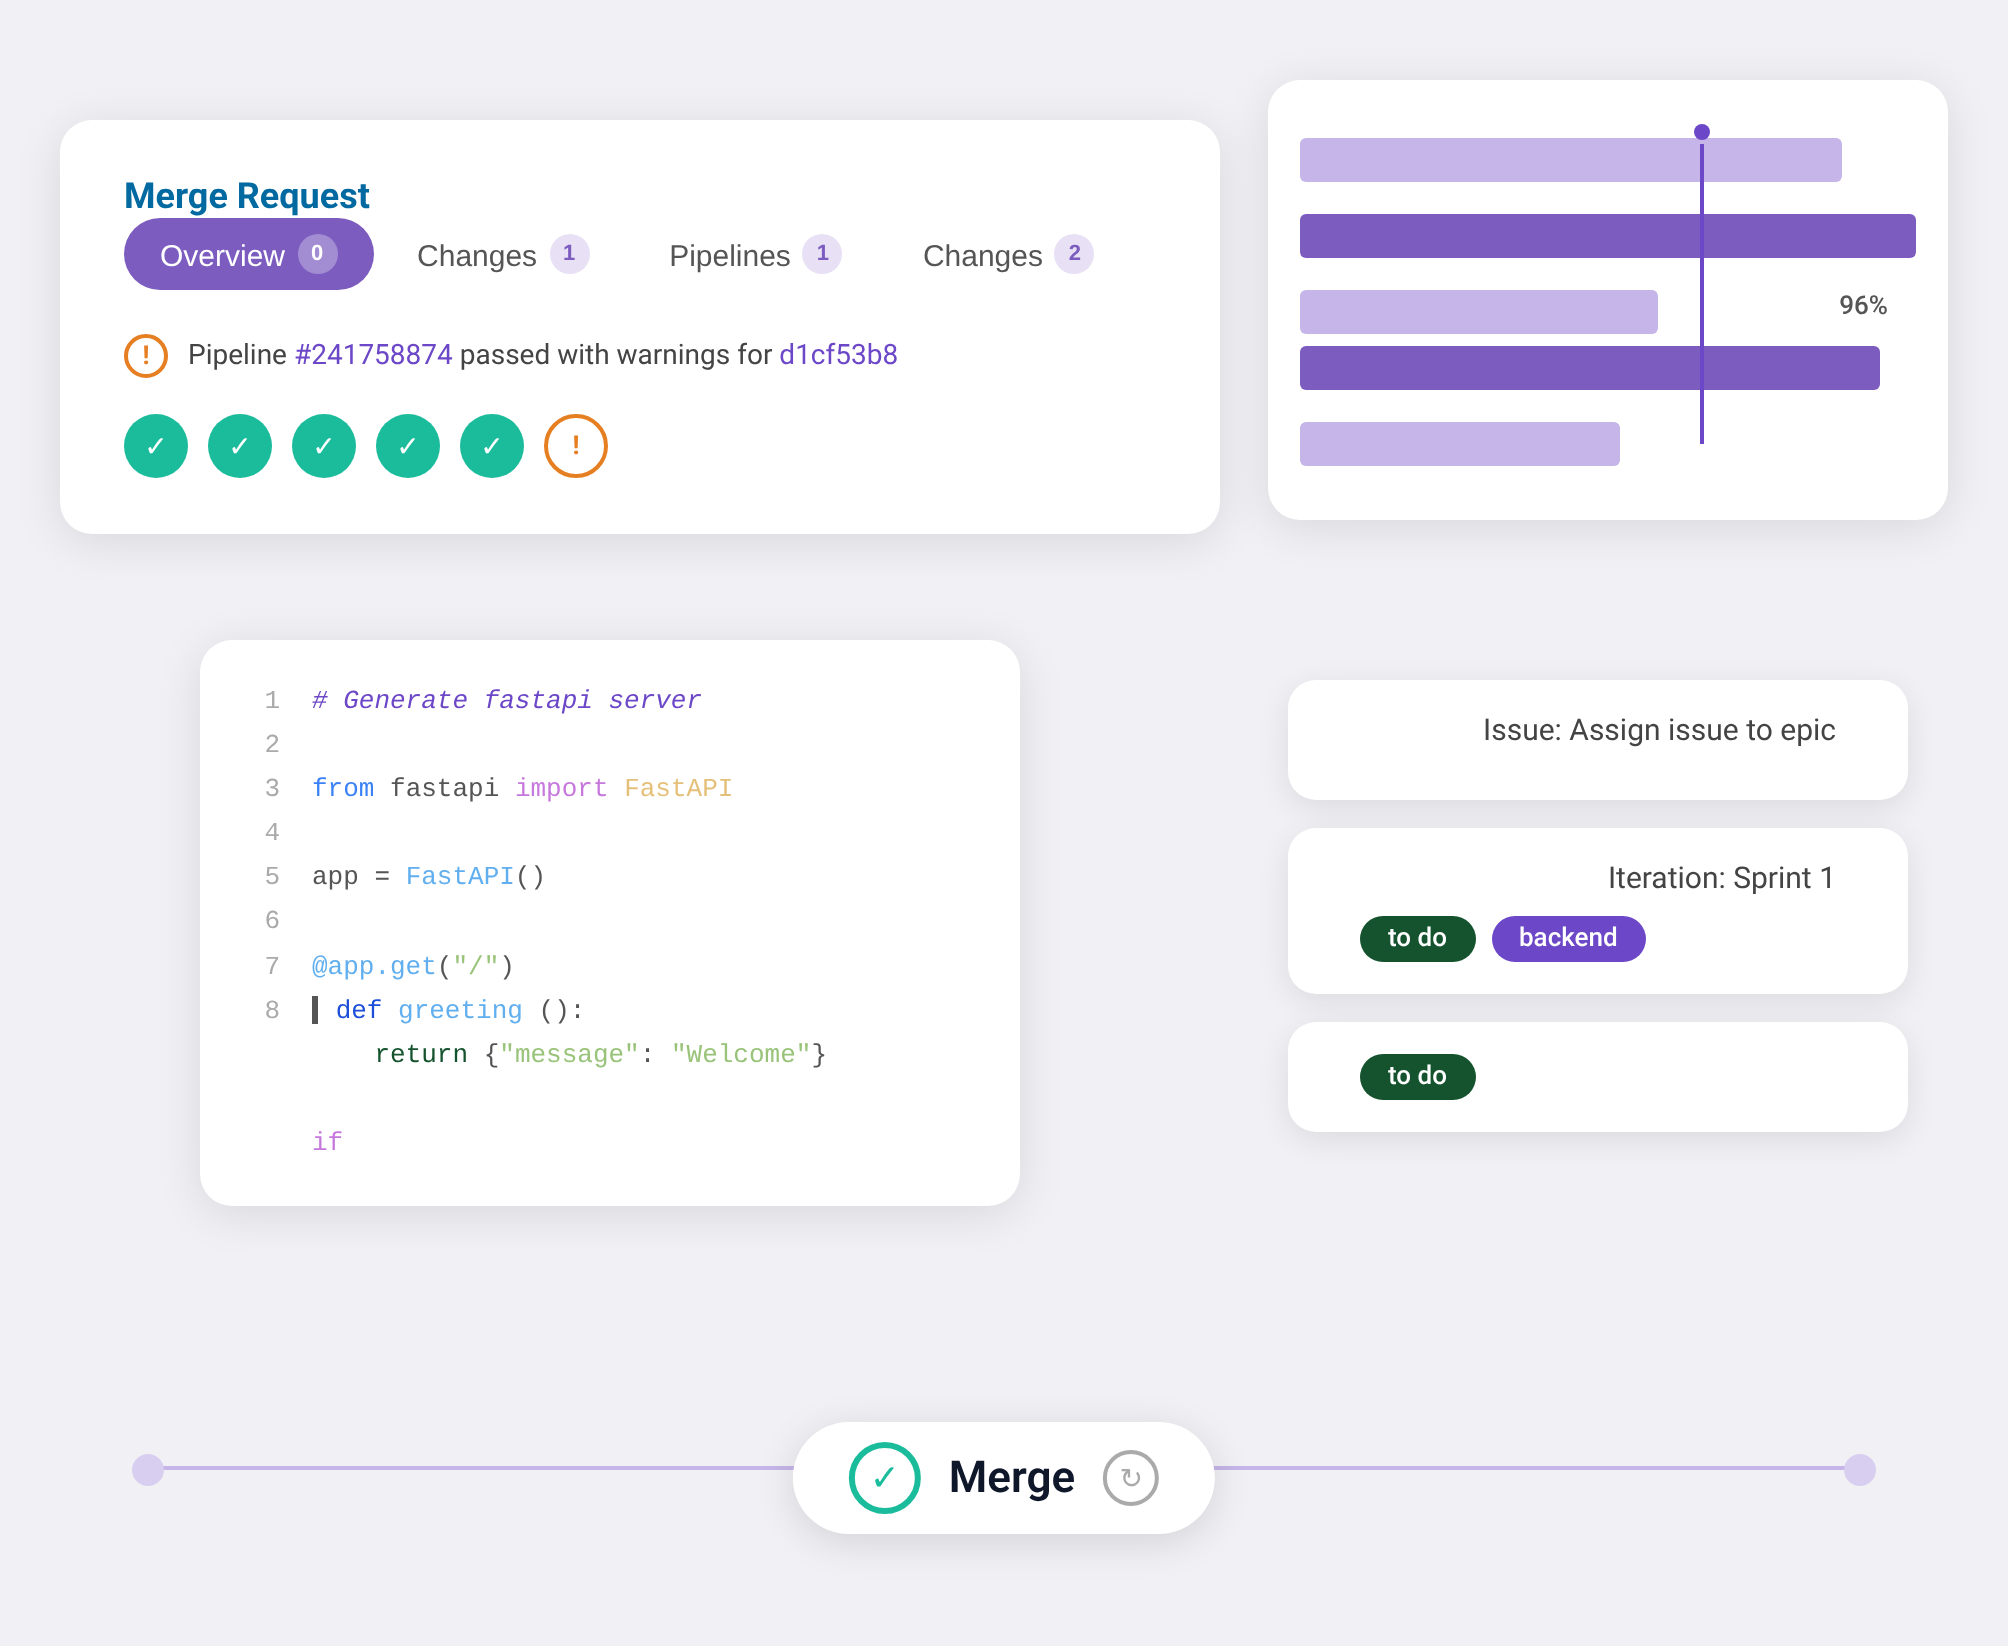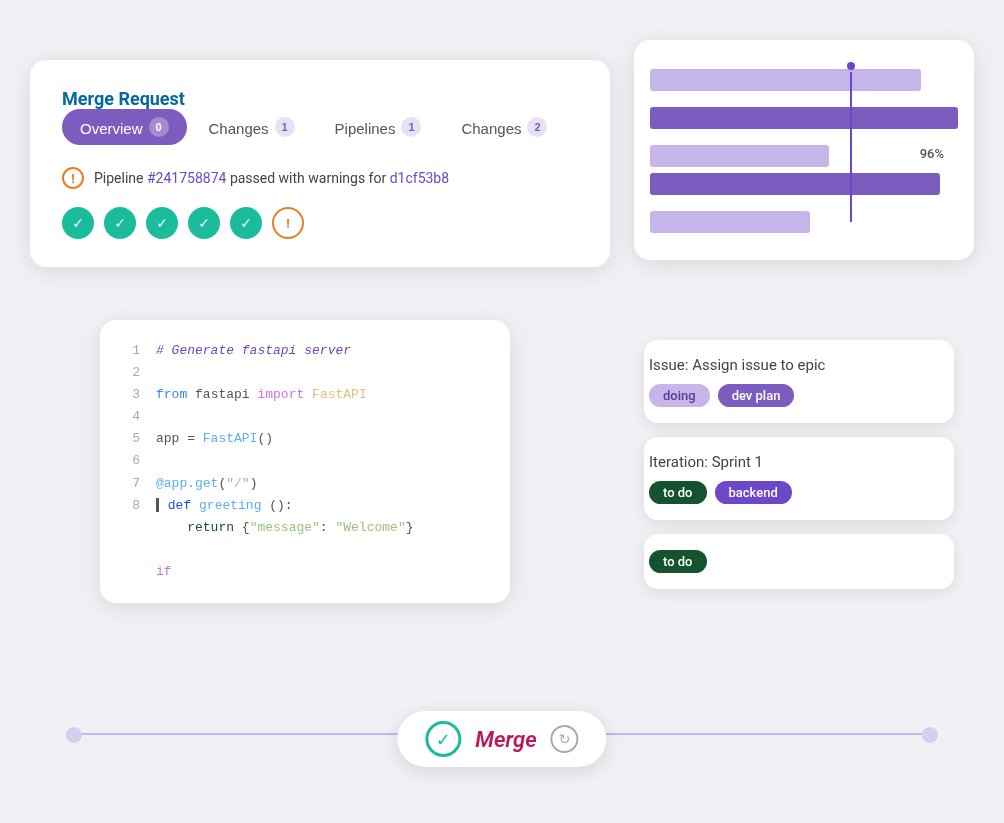--- a/index.html
+++ b/index.html
@@ -224,22 +224,23 @@
       width: 310px;
       display: flex;
       flex-direction: column;
       gap: 14px;
       z-index: 8;
     }
 
     .info-card {
       background: white;
       border-radius: 14px;
-      padding: 16px 5px;
+      padding: 16px 36px;
       box-shadow: 0 4px 16px rgba(0,0,0,0.09);
+      text-align: right;
     }
 
     .info-card-title {
       font-size: 15px;
       font-weight: 600;
       color: #222;
       margin-bottom: 10px;
     }
 
     .info-card-title span {
@@ -288,22 +289,21 @@
       display: flex;
       align-items: center;
       justify-content: center;
       color: #1abc9c;
       font-size: 18px;
     }
 
     .merge-text {
       font-size: 22px;
       font-weight: 600;
-      color: #be185d;
-      font-style: italic;
+      color: #0f172a;
     }
 
     .merge-refresh-icon {
       width: 28px;
       height: 28px;
       border: 2.5px solid #aaa;
       border-radius: 50%;
       display: flex;
       align-items: center;
       justify-content: center;
@@ -455,24 +455,20 @@
     </div>
   </div>
 
   <div class="side-cards">
 
     <div class="info-card">
       <div class="info-card-title">
         <span>Issue: </span>
         <span>Assign issue to epic</span>
       </div>
-      <div class="tag-row">
-        <span class="tag doing">doing</span>
-        <span class="tag devplan">dev plan</span>
-      </div>
     </div>
 
     <div class="info-card">
       <div class="info-card-title">
         <span>Iteration: </span>
         <span>Sprint 1</span>
       </div>
       <div class="tag-row">
         <span class="tag todo">to do</span>
         <span class="tag backend">backend</span>

